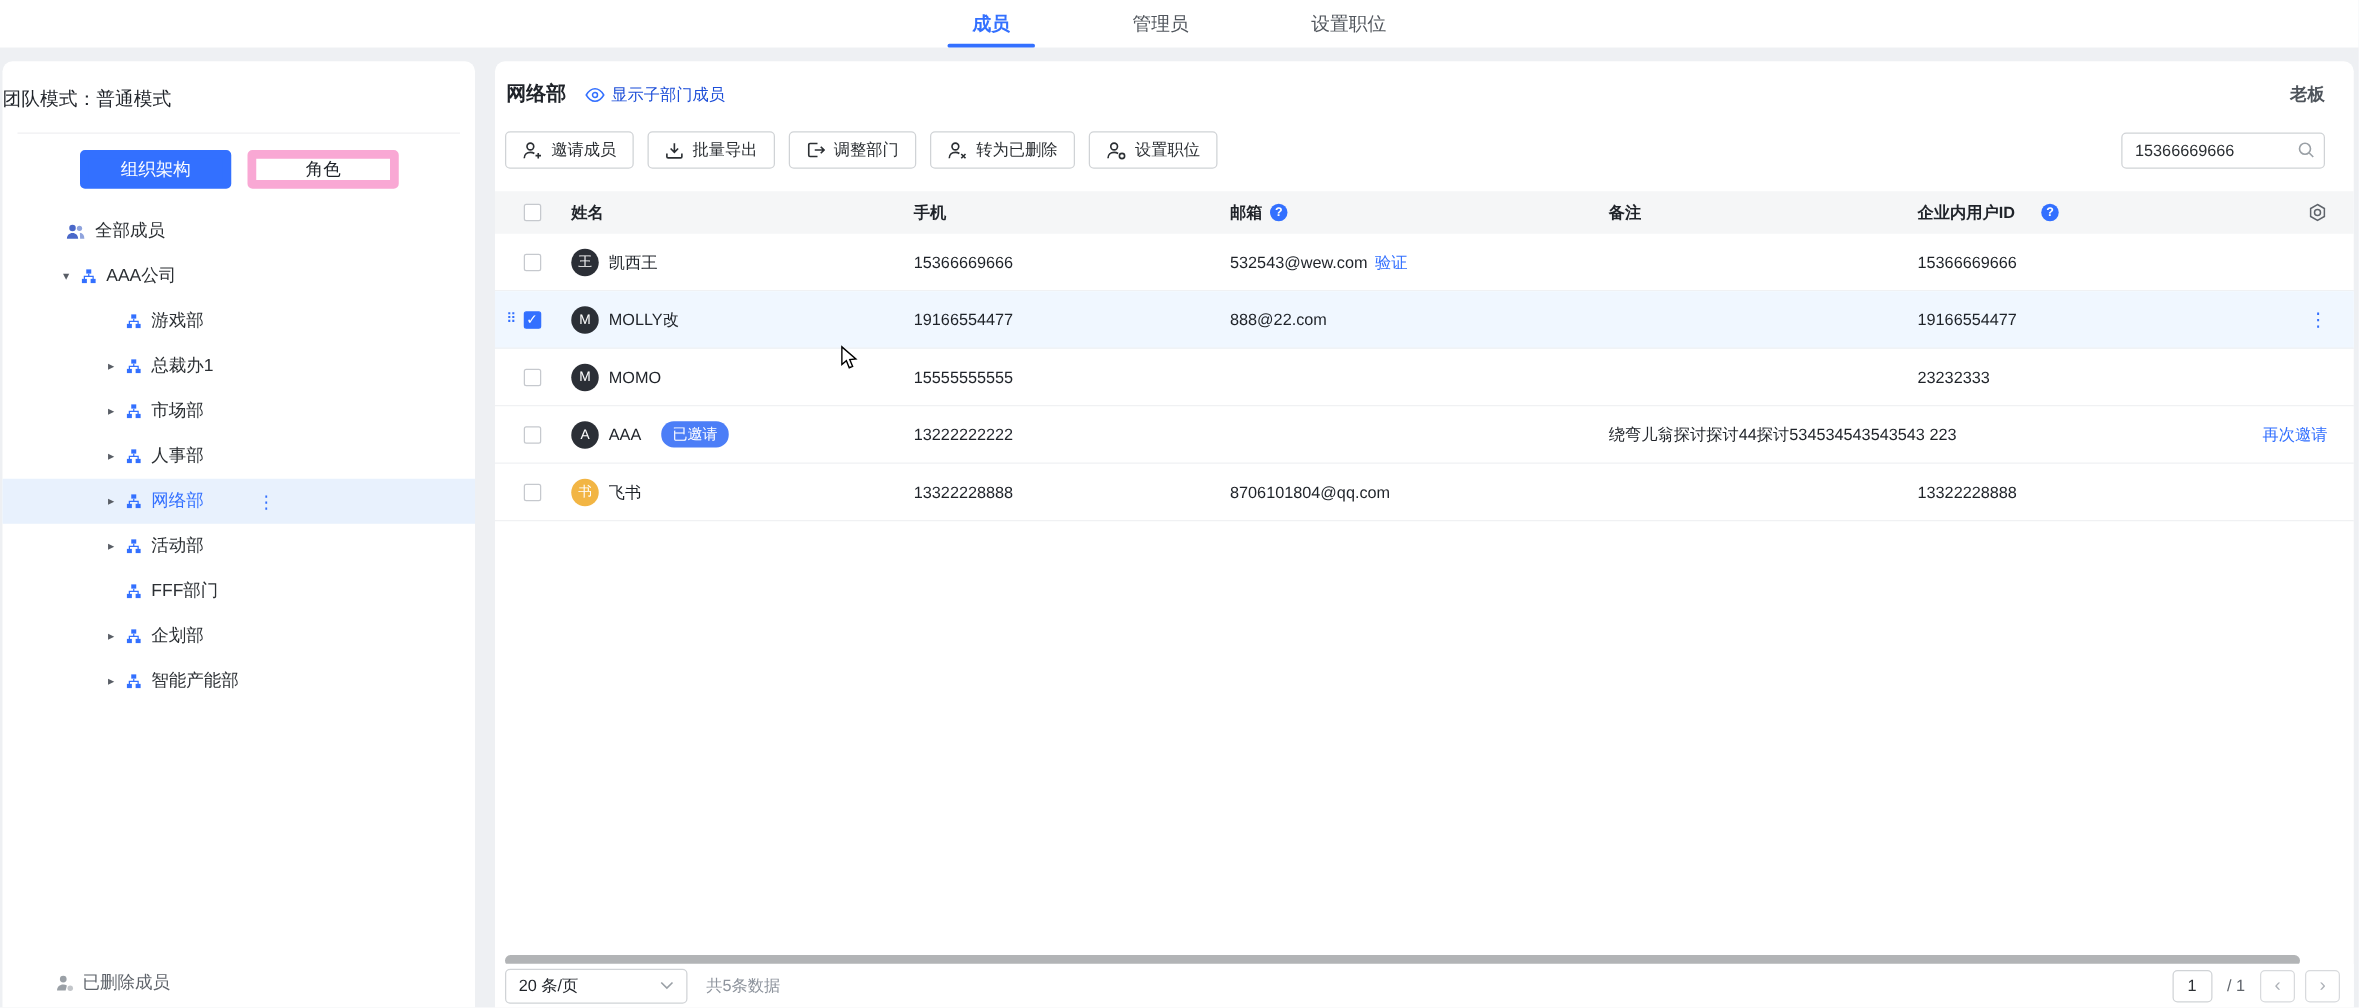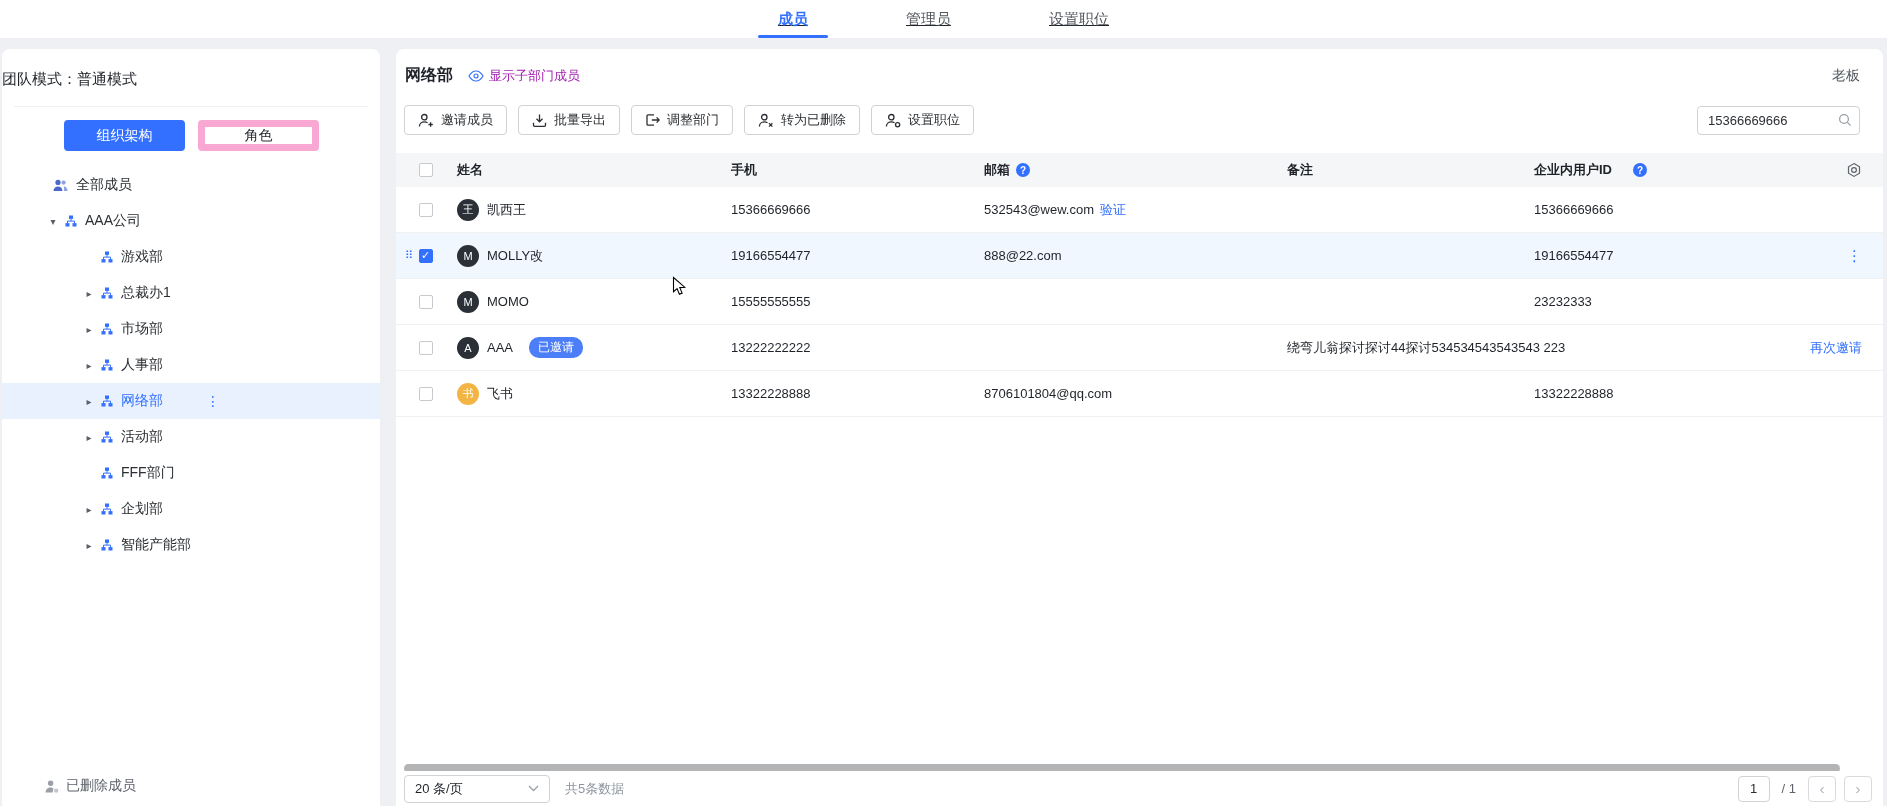--- a/index.html
+++ b/index.html
@@ -6,21 +6,21 @@
   html,body { margin:0; padding:0; }
   body {
     width:1887px; height:806px; position:relative; overflow:hidden;
     background:#eef0f3; color:#1f2329;
     font-family:"Liberation Sans","DejaVu Sans",sans-serif; font-size:13px;
   }
   svg { display:block; }
 
   
   .topbar { position:absolute; top:0; left:0; right:0; height:38px; background:#fff;
-            display:flex; justify-content:center; align-items:stretch; gap:50px; z-index:5;text-decoration:underline; }
+            display:flex; justify-content:center; align-items:stretch; gap:50px; z-index:5; }
   .tab { position:relative; display:flex; align-items:center; padding:0 24px;
          font-size:15px; color:#51565d; cursor:pointer; }
   .tab.active { color:#3370ff; font-weight:bold; }
   .tab.active::after { content:""; position:absolute; left:4px; right:4px; bottom:0;
                        height:3px; border-radius:2px; background:#3370ff; }
   .close-btn { position:absolute; right:0px; top:4px; font-size:20px; color:#33383e;
                width:24px; text-align:center; cursor:pointer; }
 
   
   .sidebar { position:absolute; left:2px; top:49px; width:378px; bottom:0;
@@ -44,22 +44,22 @@
   .tree-more { position:absolute; left:204px; color:#3370ff; font-size:14px; letter-spacing:0; }
   .sb-deleted { position:absolute; left:43px; bottom:11px; display:flex; align-items:center;
                 gap:7px; color:#5f646b; font-size:14px; cursor:pointer; }
 
   
   .main { position:absolute; left:396px; top:49px; right:4px; bottom:0;
           background:#fff; border-radius:8px 8px 0 0; }
   .main-header { display:flex; align-items:center; padding:16px 23px 0 9px; }
   .dept-title { font-size:16px; font-weight:bold; }
   .show-sub { display:flex; align-items:center; gap:5px; margin-left:15px;
-              color:#a21caf; font-size:13px; cursor:pointer; }
-  .owner { margin-left:auto; color:#4e5archives4; color:#4e545b; font-size:14px; }
+              color:#1d4ed8; font-size:13px; cursor:pointer; }
+  .owner { margin-left:auto; color:#4e5archives4; color:#4e545b; font-size:14px;font-weight:bold; }
 
   .toolbar { display:flex; align-items:center; margin-top:19px; padding:0 23px 0 8px; gap:11px; }
   .tool-btn { height:30px; padding:0 13px; border:1px solid #d0d3d6; border-radius:4px;
               background:#fff; display:flex; align-items:center; gap:7px; font-size:13px;
               color:#2b2f33; cursor:pointer; }
   .search-box { margin-left:auto; position:relative; width:163px; height:29px; }
   .search-box input { width:100%; height:100%; border:1px solid #d0d3d6; border-radius:4px;
                       padding:0 28px 0 10px; font-size:13px; color:#2b2f33; outline:none;
                       font-family:inherit; }
   .search-icon { position:absolute; right:8px; top:7px; }

